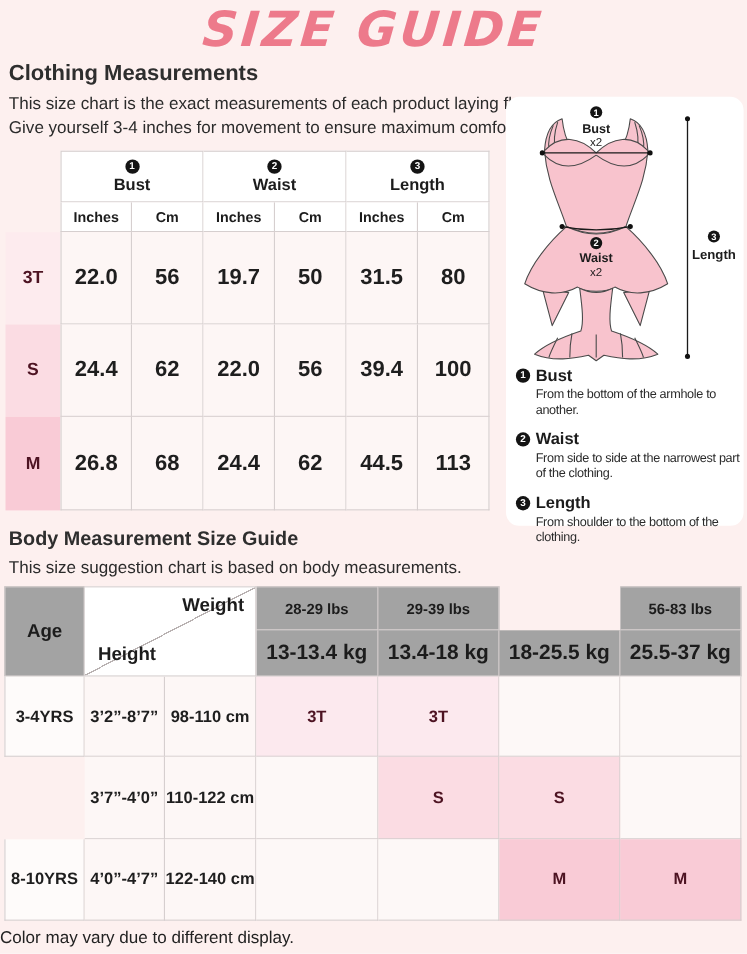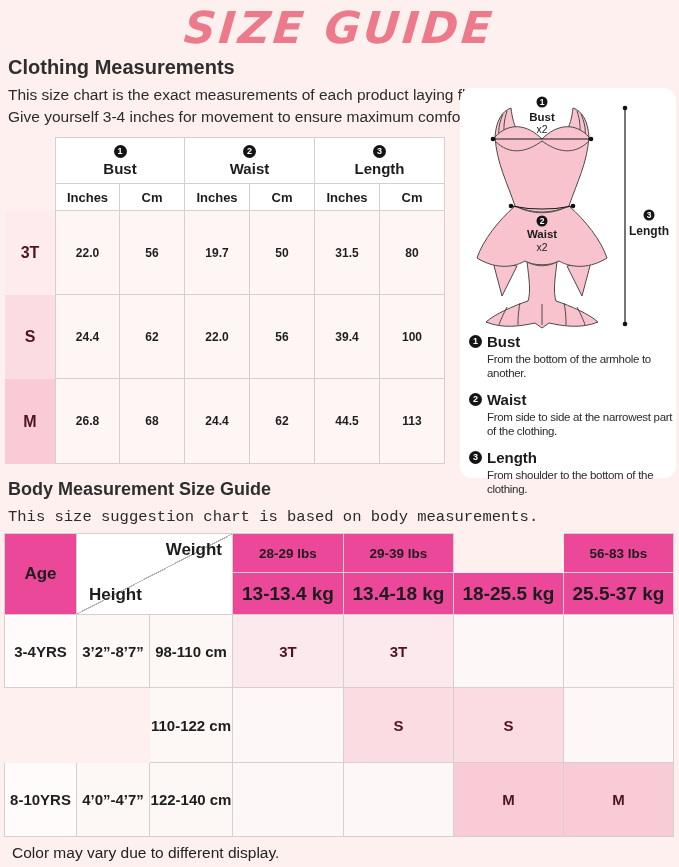--- a/index.html
+++ b/index.html
@@ -12,55 +12,55 @@
   }
   .title{
     position:absolute; top:2px; left:0; width:100%; text-align:center;
     font-family:"DejaVu Sans", sans-serif;
     font-size:44px; font-weight:800; font-style:italic; letter-spacing:3px;
     color:#ed7a8b; transform:skewX(-5deg);
   }
   .sec-h1{ position:absolute; left:8px; top:56px; font-size:20px; font-weight:700; color:#2e2e2e;text-align:right; }
   .sec-p1{ position:absolute; left:8px; top:84px; font-size:15.5px; line-height:22px; color:#2b2b2b; }
   .sec-h2{ position:absolute; left:8px; top:479px; font-size:18px; font-weight:700; color:#2e2e2e; }
-  .sec-p2{ position:absolute; left:8px; top:508px; font-size:15.5px; color:#2b2b2b;font-family:Liberation Mono, monospace; }
-  .footer{ position:absolute; left:12px; top:844px; font-size:15.5px; color:#222; }
+  .sec-p2{ position:absolute; left:8px; top:508px; font-size:15.5px; color:#2b2b2b; }
+  .footer{ position:absolute; left:0; top:844px; font-size:15.5px; color:#222; }
 
   
   .t1{ position:absolute; left:5px; top:137px; display:grid;
        grid-template-columns:50px repeat(6,65px);
        grid-template-rows:47px 27px 84px 84px 85px; }
   .t1 > div{ box-sizing:border-box; display:flex; align-items:center; justify-content:center; }
   .bcell{ border-right:1px solid var(--bd); border-bottom:1px solid var(--bd); background:#fff; }
   .g{ flex-direction:column; gap:2px; border-top:1px solid var(--bd); font-size:15px; font-weight:700; color:#1c1c1c;}
   .gfirst{ border-left:1px solid var(--bd); }
   .u{ font-size:13px; font-weight:700; color:#1c1c1c; }
   .ufirst,.vfirst{ border-left:1px solid var(--bd); }
-  .v{ background:#fdf6f5; font-size:12px; font-weight:700; color:#1e1e1e; }
+  .v{ background:#fdf6f5; font-size:20px; font-weight:700; color:#1e1e1e; }
   .lab{ font-size:16px; font-weight:700; color:#4d1322; }
   .lab1{ background:#fdebee; } .lab2{ background:#fbdce3; } .lab3{ background:#f9cbd6; }
   .badge{ width:13px; height:13px; border-radius:50%; background:#141414; color:#fff;
           font-size:9px; font-weight:700; display:flex; align-items:center; justify-content:center; line-height:1; }
 
   
   .card{ position:absolute; left:460px; top:88px; width:216px; height:390px; background:#fff; border-radius:12px; }
   .dress-svg{ position:absolute; left:5px; top:6px; }
   .dress-svg text{ font-family:"Liberation Sans", sans-serif; }
   .legend{ position:absolute; left:9px; top:245px; right:2px; }
   .litem{ margin-bottom:11px; }
   .lterm{ display:flex; align-items:center; gap:5px; font-size:15px; font-weight:700; color:#1b1b1b; }
   .ldesc{ margin:2px 0 0 18px; font-size:11.5px; letter-spacing:-0.3px; line-height:14px; color:#2b2b2b; }
 
   
   .t2{ position:absolute; left:4px; top:533px; display:grid;
        grid-template-columns:73px 73px 83px 111px 110px 110px 110px;
        grid-template-rows:40px 42px 73px 75px 74px; }
   .t2 > div{ box-sizing:border-box; display:flex; align-items:center; justify-content:center;
              border-right:1px solid var(--bd); border-bottom:1px solid var(--bd); }
-  .hdr{ background:#ec4899; color:#1c1c1c; }
+  .hdr{ background:#a3a3a3; color:#1c1c1c; }
   .age{ grid-row:1/3; grid-column:1; border-left:1px solid var(--bd); border-top:1px solid var(--bd);
         font-size:17px; font-weight:700; }
   .hw{ grid-row:1/3; grid-column:2/4; border-top:1px solid var(--bd); position:relative;
        background-color:#fff;
        background-image:linear-gradient(to bottom right,
          transparent calc(50% - 0.6px), #b9b2b2 calc(50% - 0.6px),
          #b9b2b2 calc(50% + 0.6px), transparent calc(50% + 0.6px)); }
   .hw .wlab{ position:absolute; top:6px; right:10px; font-size:17px; font-weight:700; }
   .hw .hlab{ position:absolute; bottom:9px; left:12px; font-size:17px; font-weight:700; }
   .lb{ grid-row:1; border-top:1px solid var(--bd); font-size:13.5px; font-weight:700; }
@@ -220,20 +220,21 @@
     <div class="hdr kg tc7">25.5-37 kg</div>
 
     <div class="acell r3 tc1">3-4YRS</div>
     <div class="hcell r3 tc2">3’2”-8’7”</div>
     <div class="hcell r3 tc3">98-110 cm</div>
     <div class="wcell r3 tc4 hl1 mr1">3T</div>
     <div class="wcell r3 tc5 hl1">3T</div>
     <div class="wcell r3 tc6"></div>
     <div class="wcell r3 tc7"></div>
 
+    <div class="hcell r4 tc2">3’7”-4’0”</div>
     <div class="hcell r4 tc3">110-122 cm</div>
     <div class="wcell r4 tc4"></div>
     <div class="wcell r4 tc5 hl2 mr2">S</div>
     <div class="wcell r4 tc6 hl2">S</div>
     <div class="wcell r4 tc7"></div>
 
     <div class="acell r5 tc1">8-10YRS</div>
     <div class="hcell r5 tc2">4’0”-4’7”</div>
     <div class="hcell r5 tc3">122-140 cm</div>
     <div class="wcell r5 tc4"></div>

